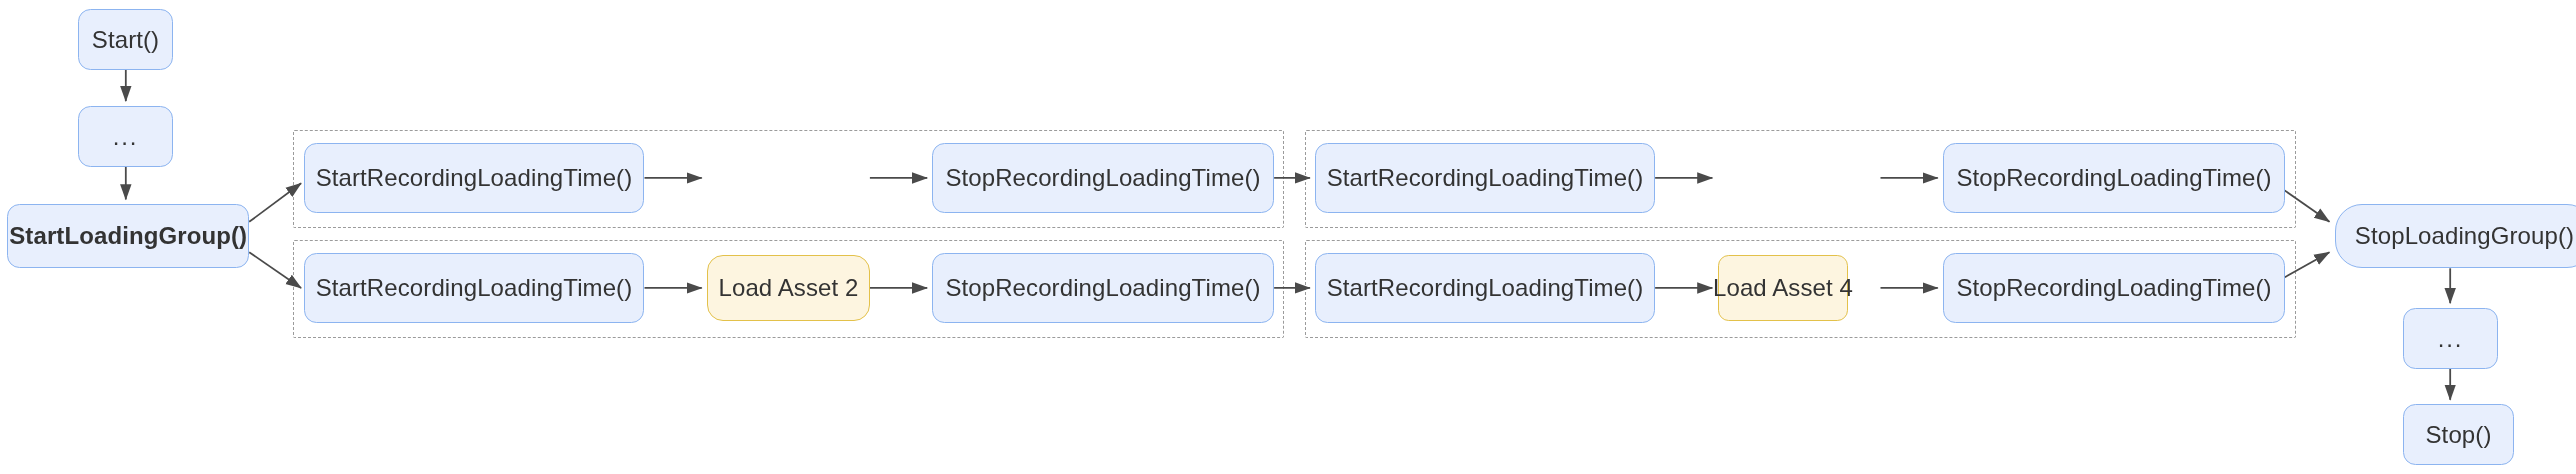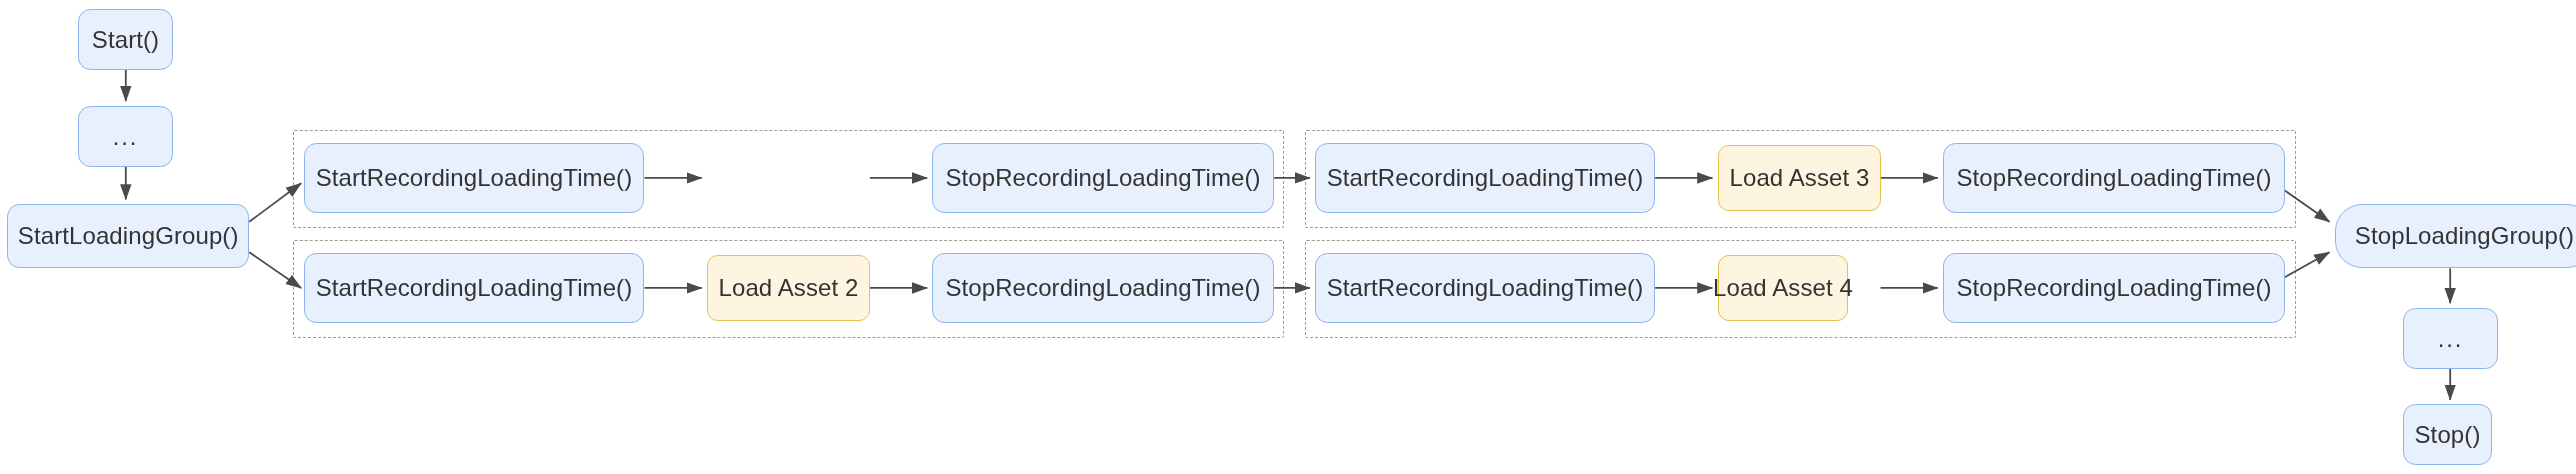--- a/index.html
+++ b/index.html
@@ -109,37 +109,36 @@
 
       <line x1="2739" y1="300" x2="2739" y2="339"></line>
       <line x1="2739" y1="412" x2="2739" y2="447"></line>
     </g>
   </svg>
 
   <div class="node" style="left:78px; top:9px; width:95px; height:61px;">Start()</div>
 
   <div class="node dots" style="left:78px; top:106px; width:95px; height:61px;">...</div>
 
-  <div class="node" style="left:7.2px; top:204px; width:242px; height:64px;">StartLoadingGroup()</div>
+  <div class="node" style="left:7.2px; top:204px; width:242px; height:64px;font-weight:bold;">StartLoadingGroup()</div>
 
   <div class="node" style="left:304px; top:143px; width:340px; height:70px;">StartRecordingLoadingTime()</div>
   <div class="node" style="left:932px; top:143px; width:342px; height:70px;">StopRecordingLoadingTime()</div>
 
   <div class="node" style="left:304px; top:253px; width:340px; height:70px;">StartRecordingLoadingTime()</div>
-  <div class="node asset" style="left:707px; top:255px; width:163px; height:66px;">Load Asset 2</div>
+  <div class="node asset" style="left:707px; top:255px; width:163px; height:66px;border-radius:16px;">Load Asset 2</div>
   <div class="node" style="left:932px; top:253px; width:342px; height:70px;">StopRecordingLoadingTime()</div>
 
   <div class="node" style="left:1315px; top:143px; width:340px; height:70px;">StartRecordingLoadingTime()</div>
-  <div class="node asset" style="left:1718px; top:145px; width:163px; height:66px;">Load Asset 3</div>
   <div class="node" style="left:1943px; top:143px; width:342px; height:70px;">StopRecordingLoadingTime()</div>
 
   <div class="node" style="left:1315px; top:253px; width:340px; height:70px;">StartRecordingLoadingTime()</div>
   <div class="node asset" style="left:1718px; top:255px; width:130px; height:66px;">Load Asset 4</div>
   <div class="node" style="left:1943px; top:253px; width:342px; height:70px;">StopRecordingLoadingTime()</div>
 
   <div class="node" style="left:2335px; top:204px; width:259px; height:64px;border-radius:27px;">StopLoadingGroup()</div>
 
   <div class="node dots" style="left:2403px; top:308px; width:95px; height:61px;">...</div>
 
-  <div class="node" style="left:2403px; top:404px; width:89px; height:61px;">Stop()</div>
+  <div class="node" style="left:2403px; top:404px; width:111px; height:61px;">Stop()</div>
 
 </div>
 
 
 </body></html>

